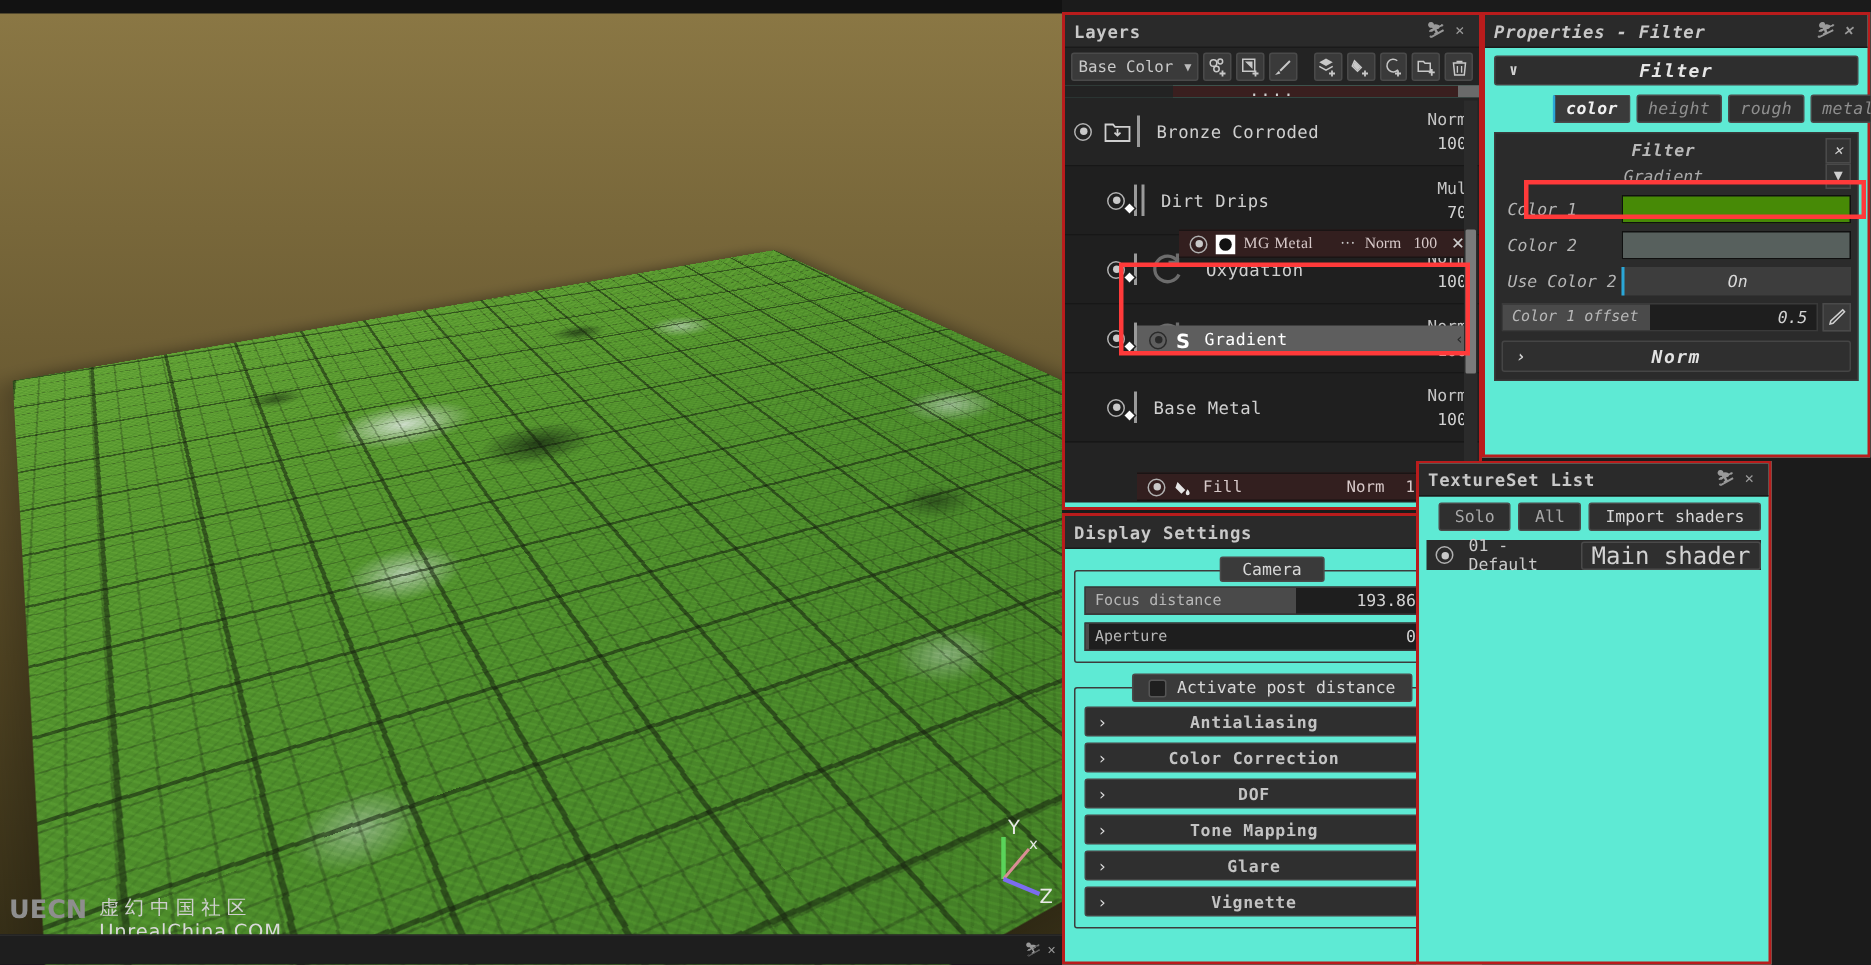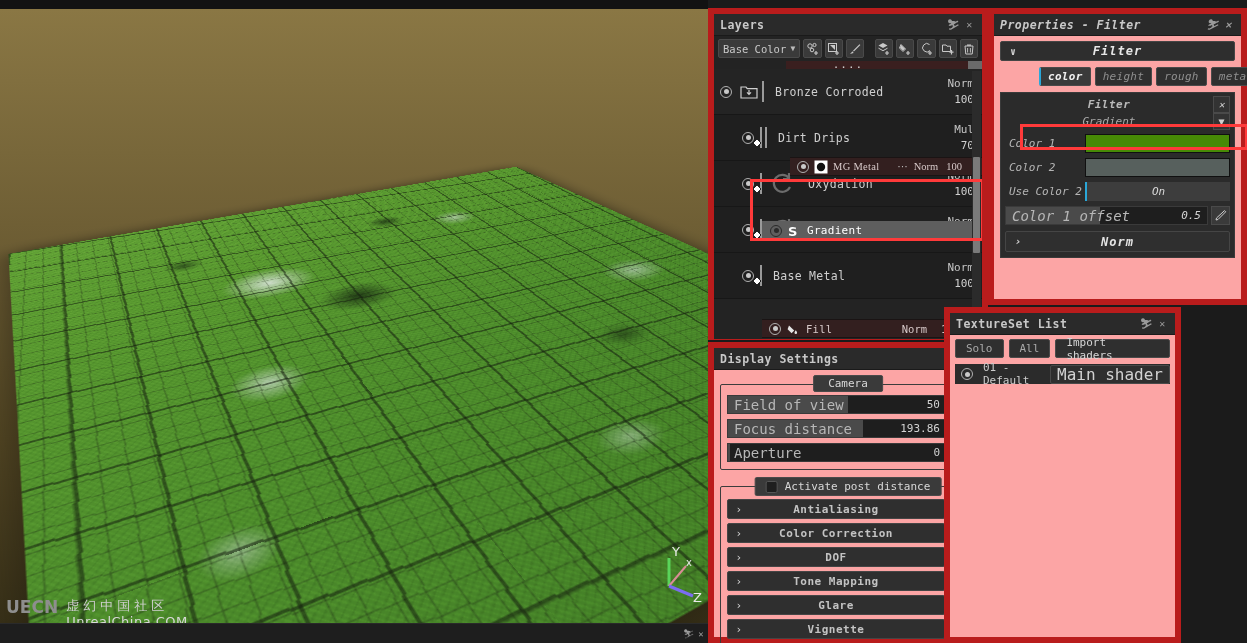--- a/index.html
+++ b/index.html
@@ -63,21 +63,21 @@
   #gizmo svg { display:block; }
 
   
   #watermark { position:absolute; left:6px; top:598px; display:flex; align-items:flex-start; }
   #wm-logo { font-family:"DejaVu Sans", sans-serif; font-weight:bold; font-size:17px; letter-spacing:0px; color:#8e8e8e; line-height:18px; }
   #wm-text { margin-left:8px; }
   #wm-cn { font-family:"DejaVu Sans", sans-serif; font-size:13px; color:#cfcfcf; letter-spacing:4px; line-height:16px;}
   #wm-en { font-family:"DejaVu Sans", sans-serif; font-size:13px; color:#d9d9d9; letter-spacing:0.5px; line-height:16px;}
 
   
-  .panel { position:absolute; background:#fca5a5; border:6px solid #b91c1c; }
+  .panel { position:absolute; background:#5eead4; border:2px solid #b91c1c; }
   .panel-title {
     height:22px; background:#2a2a2a; display:flex; align-items:center;
     padding:0 6px; color:#c8c8c8; font-size:11.5px; font-weight:bold; letter-spacing:0.5px;
     border-bottom:1px solid #1a1a1a;
   }
   .panel-title .t { flex:1; }
   .panel-btn { width:13px; height:13px; color:#9a9a9a; font-size:10px; line-height:13px; text-align:center; margin-left:3px; }
 
   
   #layers { left:708px; top:8px; width:280px; height:332px; }
@@ -145,21 +145,21 @@
   .group-label {
     position:absolute; top:-10px; left:50%; transform:translateX(-50%);
     background:#3a3a3a; border:1px solid #4a4a4a; border-radius:2px;
     padding:1px 14px; color:#d8d8d8; font-size:11px; white-space:nowrap;
   }
   .group-label.withcheck { display:flex; align-items:center; gap:7px; padding:2px 10px; }
   .sq-check { width:12px; height:12px; background:#1f1f1f; border:1px solid #555; border-radius:2px; display:inline-block;}
   .slider-row { display:flex; align-items:center; height:19px; margin-bottom:5px; }
   .slider-field { flex:1; height:19px; background:#1e1e1e; border:1px solid #3a3a3a; display:flex; align-items:center; position:relative; }
   .slider-fill { position:absolute; left:0; top:0; bottom:0; background:#4a4a4a; }
-  .slider-name { position:relative; z-index:2; padding-left:6px; color:#b7b7b7; font-size:14px; }
+  .slider-name { position:relative; z-index:2; padding-left:6px; color:#b7b7b7; font-size:10px; }
   .slider-val { position:relative; z-index:2; margin-left:auto; padding-right:6px; color:#d2d2d2; font-size:11px; }
   .pencil { width:19px; height:19px; border:1px solid #4a4a4a; background:#3a3a3a; margin-left:3px; display:flex; align-items:center; justify-content:center;}
   .fx-row { display:flex; align-items:center; margin-bottom:4px; }
   .fx-btn {
     flex:1; height:20px; background:#2f2f2f; border:1px solid #454545; border-radius:2px;
     display:flex; align-items:center; color:#c3c3c3; font-size:11px; letter-spacing:0.5px;
   }
   .fx-btn .arr { width:22px; text-align:center; color:#d9d9d9; font-size:11px;}
   .fx-btn .lbl { flex:1; text-align:center; padding-right:22px; font-weight:bold;}
   .fx-toggle { width:20px; height:20px; border:1px solid #454545; border-radius:2px; background:#2f2f2f; margin-left:4px; display:flex; align-items:center; justify-content:center;}
@@ -484,32 +484,20 @@
     <div class="panel-title">
       <span class="t">Display Settings</span>
       <span class="panel-btn">⛷</span>
       <span class="panel-btn">✕</span>
     </div>
 
     <div id="ds-body">
       <div class="group-box">
         <div class="group-label">Camera</div>
 
-        <div class="slider-row">
-          <div class="slider-field">
-            <div class="slider-fill" style="width:55%"></div>
-            <span class="slider-name">Field of view</span>
-            <span class="slider-val">50</span>
-          </div>
-          <div class="pencil">
-            <svg width="13" height="13" viewBox="0 0 13 13">
-                <path d="M10.5 1.6 11.7 2.8 4 10.5 2 11l.5-2z" fill="none" stroke="#cfcfcf"></path>
-              </svg>
-          </div>
-        </div>
 
         <div class="slider-row">
           <div class="slider-field">
             <div class="slider-fill" style="width:62%"></div>
             <span class="slider-name">Focus distance</span>
             <span class="slider-val">193.86</span>
           </div>
           <div class="pencil">
             <svg width="13" height="13" viewBox="0 0 13 13">
                 <path d="M10.5 1.6 11.7 2.8 4 10.5 2 11l.5-2z" fill="none" stroke="#cfcfcf"></path>

